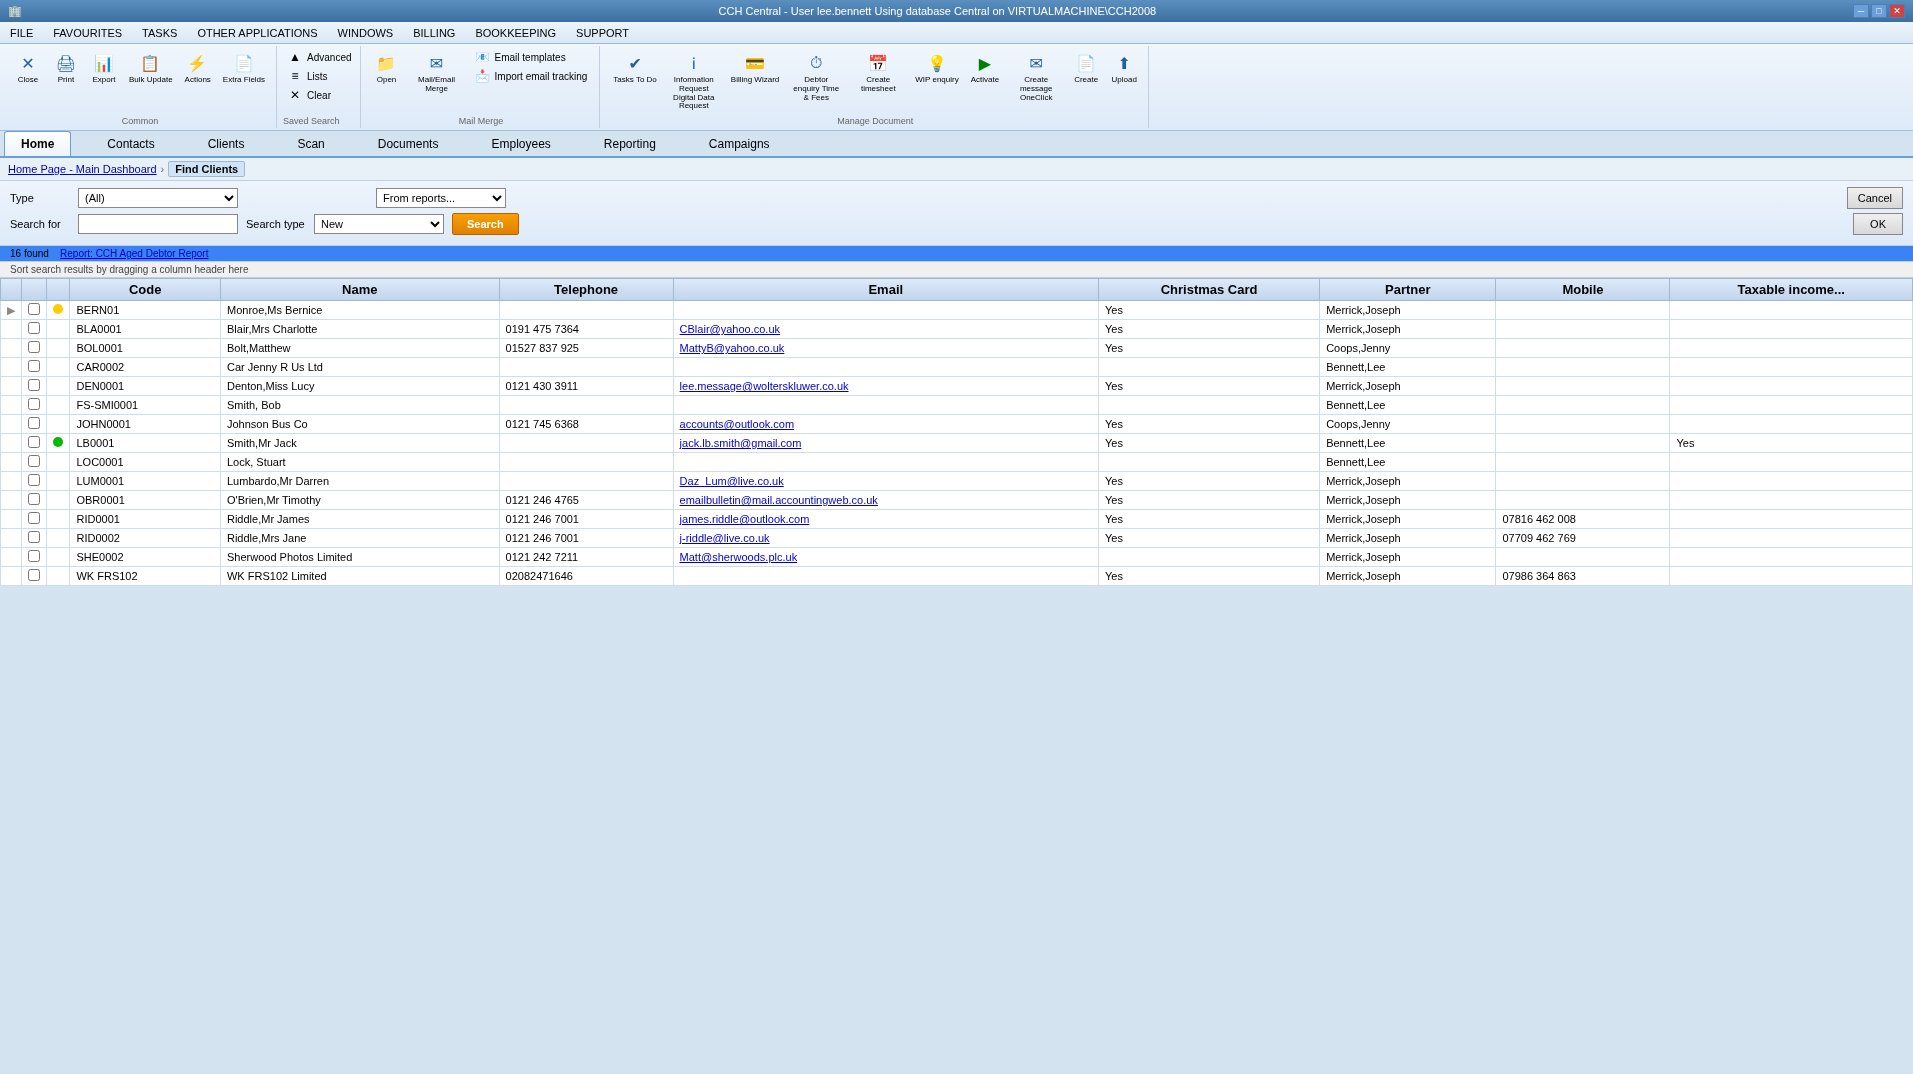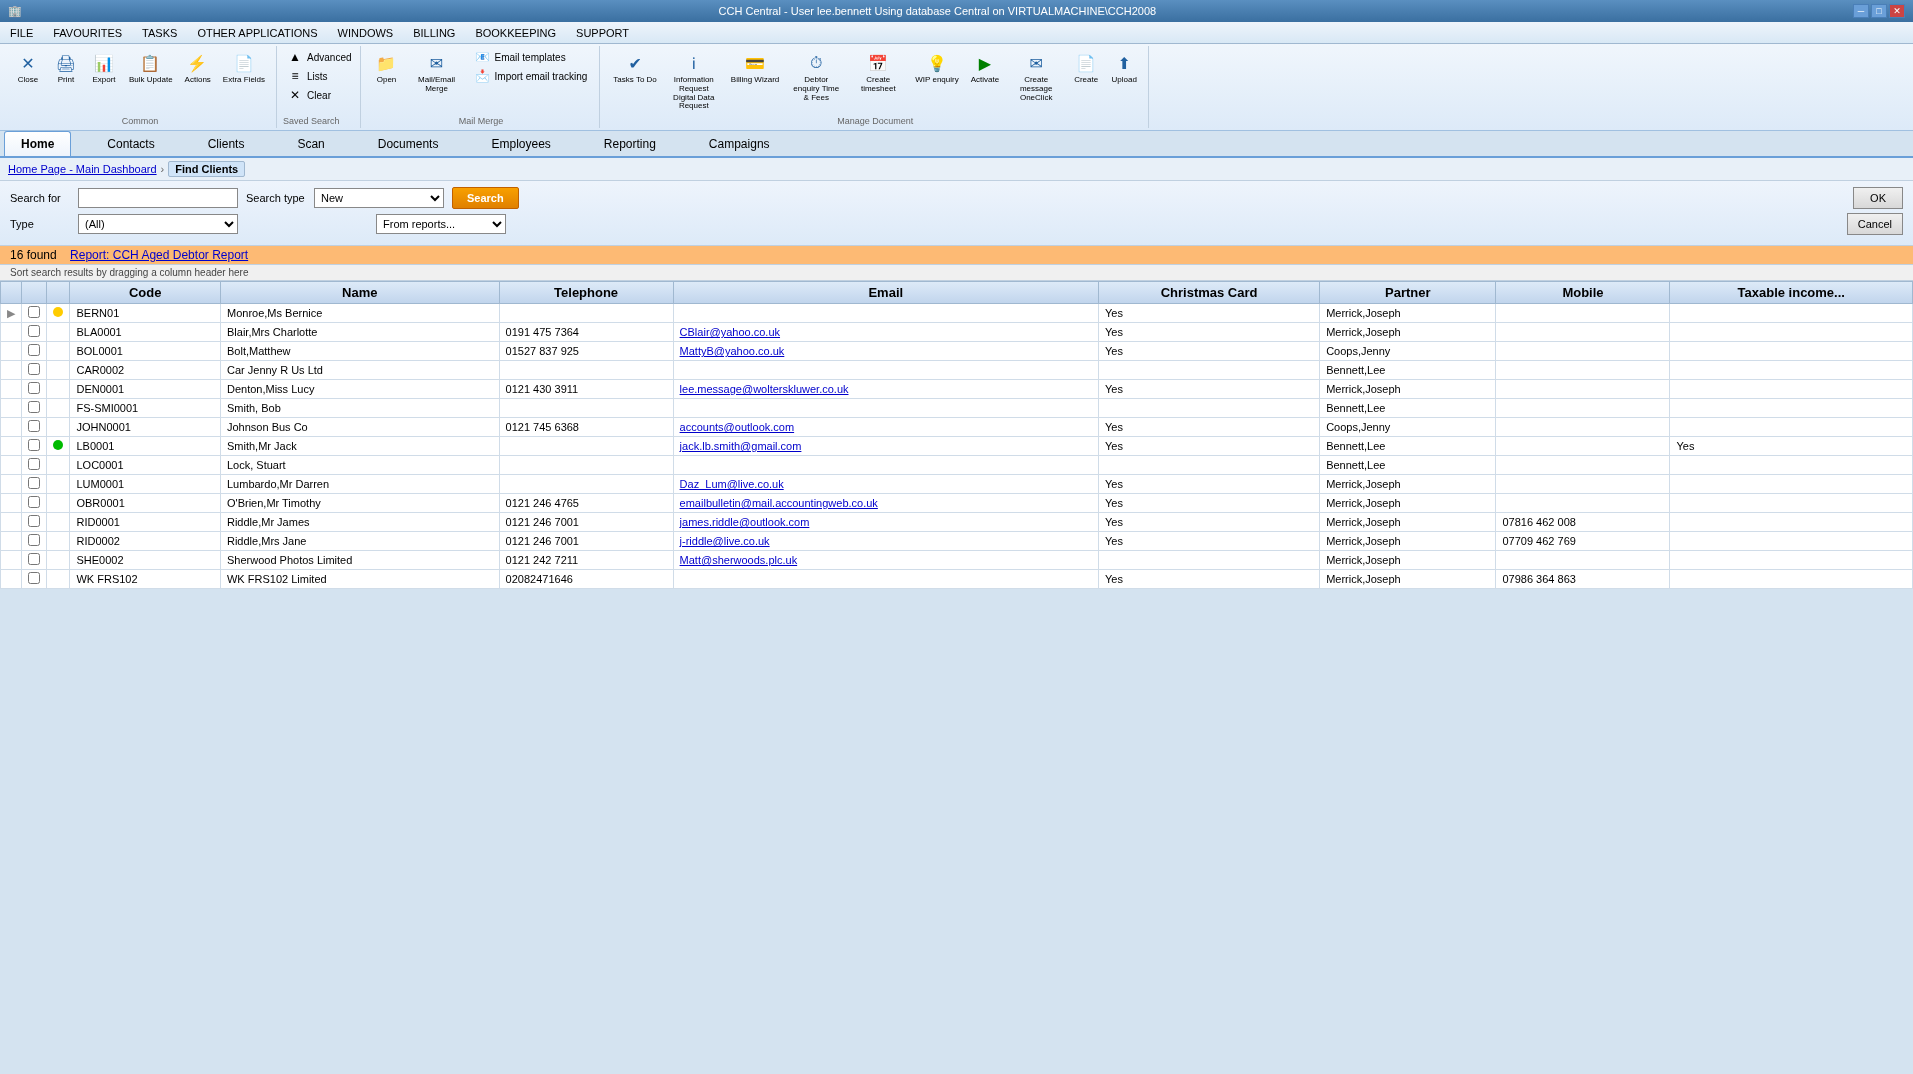--- a/index.html
+++ b/index.html
@@ -40,21 +40,21 @@
 
     
     #search-panel { background: linear-gradient(to bottom, #eef4fc, #ddeaf8); padding: 6px 10px; border-bottom: 1px solid #c0d0e0; }
     .search-row { display: flex; align-items: center; gap: 8px; margin-bottom: 4px; }
     .search-label { font-size: 11px; min-width: 60px; }
     .search-input { border: 1px solid #888; height: 20px; padding: 1px 4px; font-size: 11px; min-width: 160px; background: white; }
     .search-select { border: 1px solid #888; height: 20px; font-size: 11px; background: white; padding: 0 2px; }
     .search-btn { background: linear-gradient(to bottom, #f8a000, #e08000); border: 1px solid #c06000; color: white; font-weight: bold; padding: 2px 14px; height: 22px; cursor: pointer; font-size: 11px; border-radius: 2px; }
     .ok-btn { background: linear-gradient(to bottom, #f0f0f0, #d8d8d8); border: 1px solid #888; padding: 2px 16px; height: 22px; cursor: pointer; font-size: 11px; }
     .cancel-btn { background: linear-gradient(to bottom, #f0f0f0, #d8d8d8); border: 1px solid #888; padding: 2px 10px; height: 22px; cursor: pointer; font-size: 11px; }
-    #search-results-info { padding: 2px 10px; font-size: 12px; background: #fdba74; border-bottom: 1px solid #c0d0e0; }
+    #search-results-info { padding: 2px 10px; font-size: 10px; background: #3b82f6; border-bottom: 1px solid #c0d0e0; }
     #search-results-info a { color: #0000cc; text-decoration: underline; cursor: pointer; }
     #sort-hint { padding: 2px 10px; font-size: 10px; background: #f0f0f0; border-bottom: 1px solid #c0d0e0; color: #444; }
 
     
     #data-table-wrap { overflow: auto; flex: 1; }
     #data-table { width: 100%; border-collapse: collapse; font-size: 11px; }
     #data-table thead tr { background: linear-gradient(to bottom, #ddeaf8, #c0d4ec); }
     #data-table thead th { border: 1px solid #a0b8d0; padding: 3px 6px; text-align: center; font-weight: bold; font-size: 13px; white-space: nowrap; cursor: pointer; }
     #data-table tbody tr { background: white; }
     #data-table tbody td { border: 1px solid #d0dce8; padding: 2px 6px; white-space: nowrap; }
@@ -225,40 +225,40 @@
 </div>
 
 <div id="breadcrumb">
   <span class="bc-item">Home Page - Main Dashboard</span>
   <span class="bc-sep">›</span>
   <span class="bc-current">Find Clients</span>
 </div>
 
 <div id="search-panel">
   <div class="search-row">
+    <span class="search-label">Type</span>
+    <select class="search-select" style="width:160px;">
+      <option>(All)</option>
+    </select>
+    <select class="search-select" style="width:130px; margin-left:130px;">
+      <option>From reports...</option>
+    </select>
+    <div style="flex:1"></div>
+    <button class="cancel-btn">Cancel</button>
+  </div>
+  <div class="search-row">
     <span class="search-label">Search for</span>
     <input class="search-input" type="text" value="" style="width: 160px;">
     <span class="search-label">Search type</span>
     <select class="search-select" style="width:130px;">
       <option>New</option>
     </select>
     <button class="search-btn">Search</button>
     <div style="flex:1"></div>
     <button class="ok-btn">OK</button>
-  </div>
-  <div class="search-row">
-    <span class="search-label">Type</span>
-    <select class="search-select" style="width:160px;">
-      <option>(All)</option>
-    </select>
-    <select class="search-select" style="width:130px; margin-left:130px;">
-      <option>From reports...</option>
-    </select>
-    <div style="flex:1"></div>
-    <button class="cancel-btn">Cancel</button>
   </div>
 </div>
 
 <div id="search-results-info">
   <span>16 found</span>
   &nbsp;&nbsp;
   <a>Report: CCH Aged Debtor Report</a>
 </div>
 
 <div id="sort-hint">

